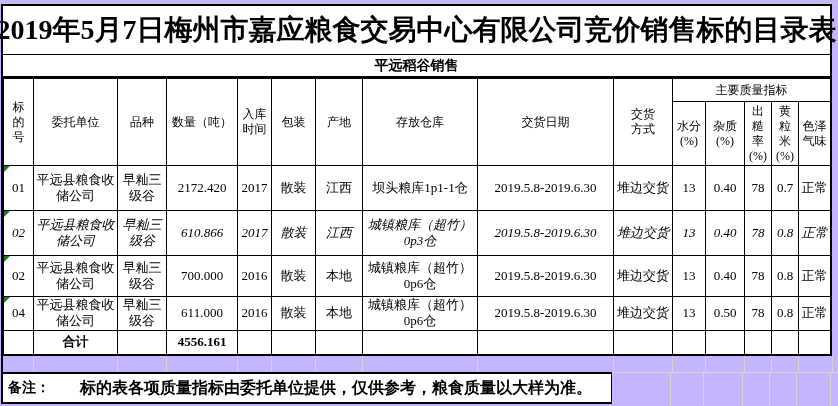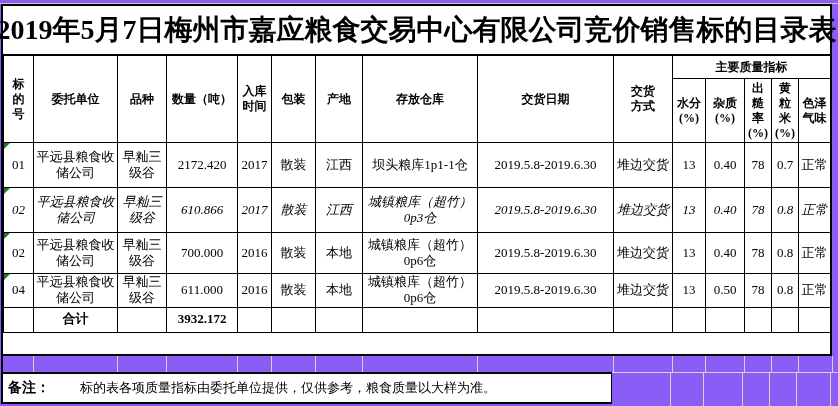--- a/index.html
+++ b/index.html
@@ -1,49 +1,49 @@
 <!DOCTYPE html>
 <html><head>
 <meta charset="utf-8">
 <style>
   html,body{margin:0;padding:0;}
   body{font-family:"Liberation Serif","DejaVu Serif",serif;background:#fff;}
-  #stage{position:relative;width:838px;height:406px;background:#8b5cf6;overflow:hidden;}
+  #stage{position:relative;width:838px;height:406px;background:#c4b5fd;overflow:hidden;}
 
   
   .top-gridline{position:absolute;left:0;top:3px;width:838px;height:1px;background:#c8c8c8;}
 
   
   .workbook{position:absolute;left:1px;top:4px;width:831px;height:352px;border:2px solid #000;box-sizing:border-box;background:#fff;}
   .title-row{height:49px;border-bottom:1px solid #000;display:flex;align-items:center;justify-content:center;box-sizing:border-box;}
   .title-row .t{font-size:28px;font-weight:bold;letter-spacing:0px;white-space:nowrap;}
   .subtitle-row{height:23px;border-bottom:2px solid #000;display:flex;align-items:center;justify-content:center;box-sizing:border-box;}
   .subtitle-row .t{font-size:14px;font-weight:bold;}
 
   table.grid{border-collapse:collapse;table-layout:fixed;width:827px;}
   table.grid th,table.grid td{border:1px solid #000;padding:0 1px;text-align:center;vertical-align:middle;
      white-space:pre-line;overflow:hidden;line-height:1.25;}
-  table.grid th{font-size:12px;font-weight:bold;}
+  table.grid th{font-size:12px;font-weight:normal;}
   table.grid td{font-size:13px;font-weight:normal;position:relative;}
   tr.hdrA{height:23px;} tr.hdrB{height:64px;}
   tr.r0{height:45px;} tr.r1{height:45px;font-style:italic;} tr.r2{height:41px;} tr.r3{height:33px;}
   tr.total{height:25px;}
   tr.total td{font-weight:bold;margin-top:36px;}
   td.qnum{font-size:12px;}
   .tri{position:absolute;left:0;top:0;width:0;height:0;border-left:6px solid #1e7d1e;border-bottom:6px solid transparent;}
 
   
   .blank-strip{position:absolute;left:1px;top:356px;height:16px;display:flex;border-left:2px solid #000;box-sizing:border-box;}
   .blank-strip .gcell{height:100%;border-right:1px solid #d4d4d4;box-sizing:border-box;}
 
   
   .note-box{position:absolute;left:1px;top:372px;width:611px;height:32px;border:2px solid #000;border-right-width:1px;
      box-sizing:border-box;background:#fff;display:flex;align-items:center;padding-left:5px;}
   .note-box .lbl{font-size:14px;font-weight:bold;margin-right:30px;white-space:nowrap;}
-  .note-box .txt{font-size:13px;font-weight:normal;white-space:nowrap;}
+  .note-box .txt{font-size:16px;font-weight:bold;white-space:nowrap;}
 
   
   .br-gridlines{position:absolute;left:612px;top:372px;height:34px;display:flex;border-top:1px solid #d4d4d4;box-sizing:border-box;}
   .br-gridlines .gcell{height:100%;border-right:1px solid #d4d4d4;box-sizing:border-box;}
 
   
   col.c0{width:30px;} col.c1{width:84px;} col.c2{width:49px;} col.c3{width:71px;} col.c4{width:34px;}
   col.c5{width:44px;} col.c6{width:47px;} col.c7{width:115px;} col.c8{width:136px;} col.c9{width:59px;}
   col.c10{width:33px;} col.c11{width:39px;} col.c12{width:27px;} col.c13{width:27px;} col.c14{width:32px;}
   .w0{width:31px;} .w1{width:84px;} .w2{width:49px;} .w3{width:71px;} .w4{width:34px;}
@@ -53,20 +53,23 @@
 </head>
 <body>
 
 <div id="stage">
 
   <div class="top-gridline"></div>
 
   <div class="workbook">
     <div class="title-row">
       <span class="t">2019年5月7日梅州市嘉应粮食交易中心有限公司竞价销售标的目录表</span>
+    </div>
+    <div class="subtitle-row">
+      <span class="t">平远稻谷销售</span>
     </div>
 
     <table class="grid">
       <colgroup>
         <col class="c0">
           <col class="c1">
           <col class="c2">
           <col class="c3">
           <col class="c4">
         <col class="c5">
@@ -192,21 +195,21 @@
           <td class="qnum">13</td>
           <td class="qnum">0.50</td>
           <td class="qnum">78</td>
           <td class="qnum">0.8</td>
           <td>正常</td>
         </tr>
         <tr class="total">
           <td></td>
           <td>合计</td>
           <td></td>
-          <td>3932.172</td>
+          <td>4556.161</td>
           <td></td>
           <td></td>
           <td></td>
           <td></td>
           <td></td>
           <td></td>
           <td></td>
           <td></td>
           <td></td>
           <td></td>

